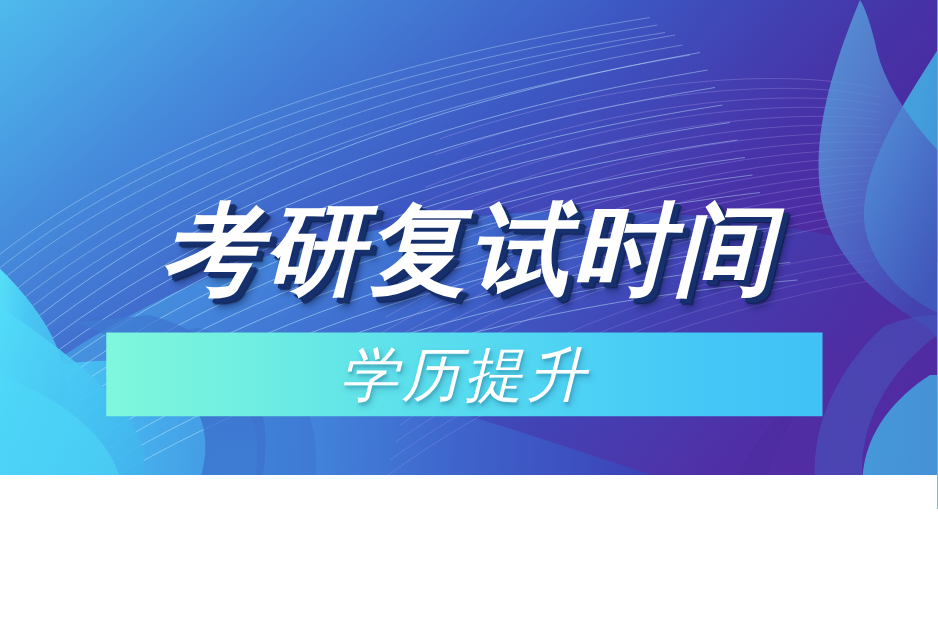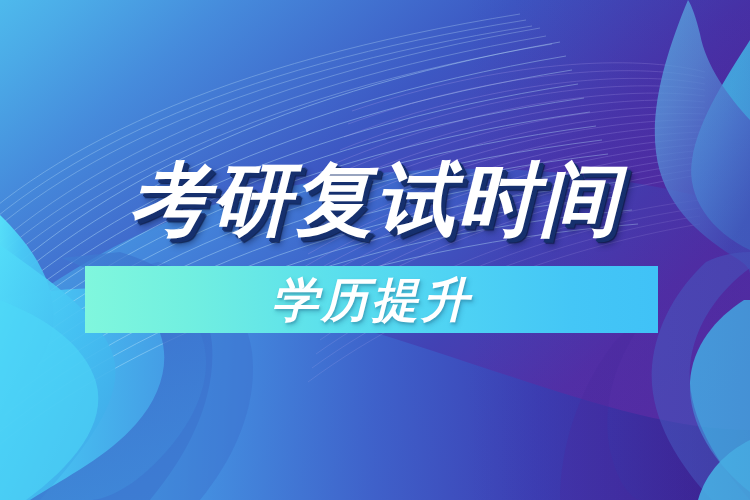--- a/index.html
+++ b/index.html
@@ -6,21 +6,21 @@
     margin: 0;
     padding: 0;
     background: #ffffff;
   }
   body {
     font-family: "Liberation Sans", "DejaVu Sans", sans-serif;
   }
   #banner {
     position: relative;
     width: 750px;
-    height: 500px;
+    height: 380px;
     overflow: hidden;
     background: #0f766e;
   }
   #banner svg.layer {
     position: absolute;
     left: 0;
     top: 0;
     width: 750px;
     height: 500px;
     display: block;
@@ -64,21 +64,21 @@
     position: absolute;
     left: 85px;
     top: 266px;
     width: 573px;
     height: 67px;
     display: flex;
     align-items: center;
     justify-content: center;
     font-size: 47px;
     line-height: 52px;
-    font-weight: bold;
+    font-weight: normal;
     font-style: italic;
     color: #ffffff;
     letter-spacing: 3px;
     white-space: nowrap;
     text-shadow:
       1px 2px 2px rgba(40,120,150,0.35),
       2px 3px 5px rgba(30,100,140,0.30);
     border-radius: 22px;
   }
 </style>

